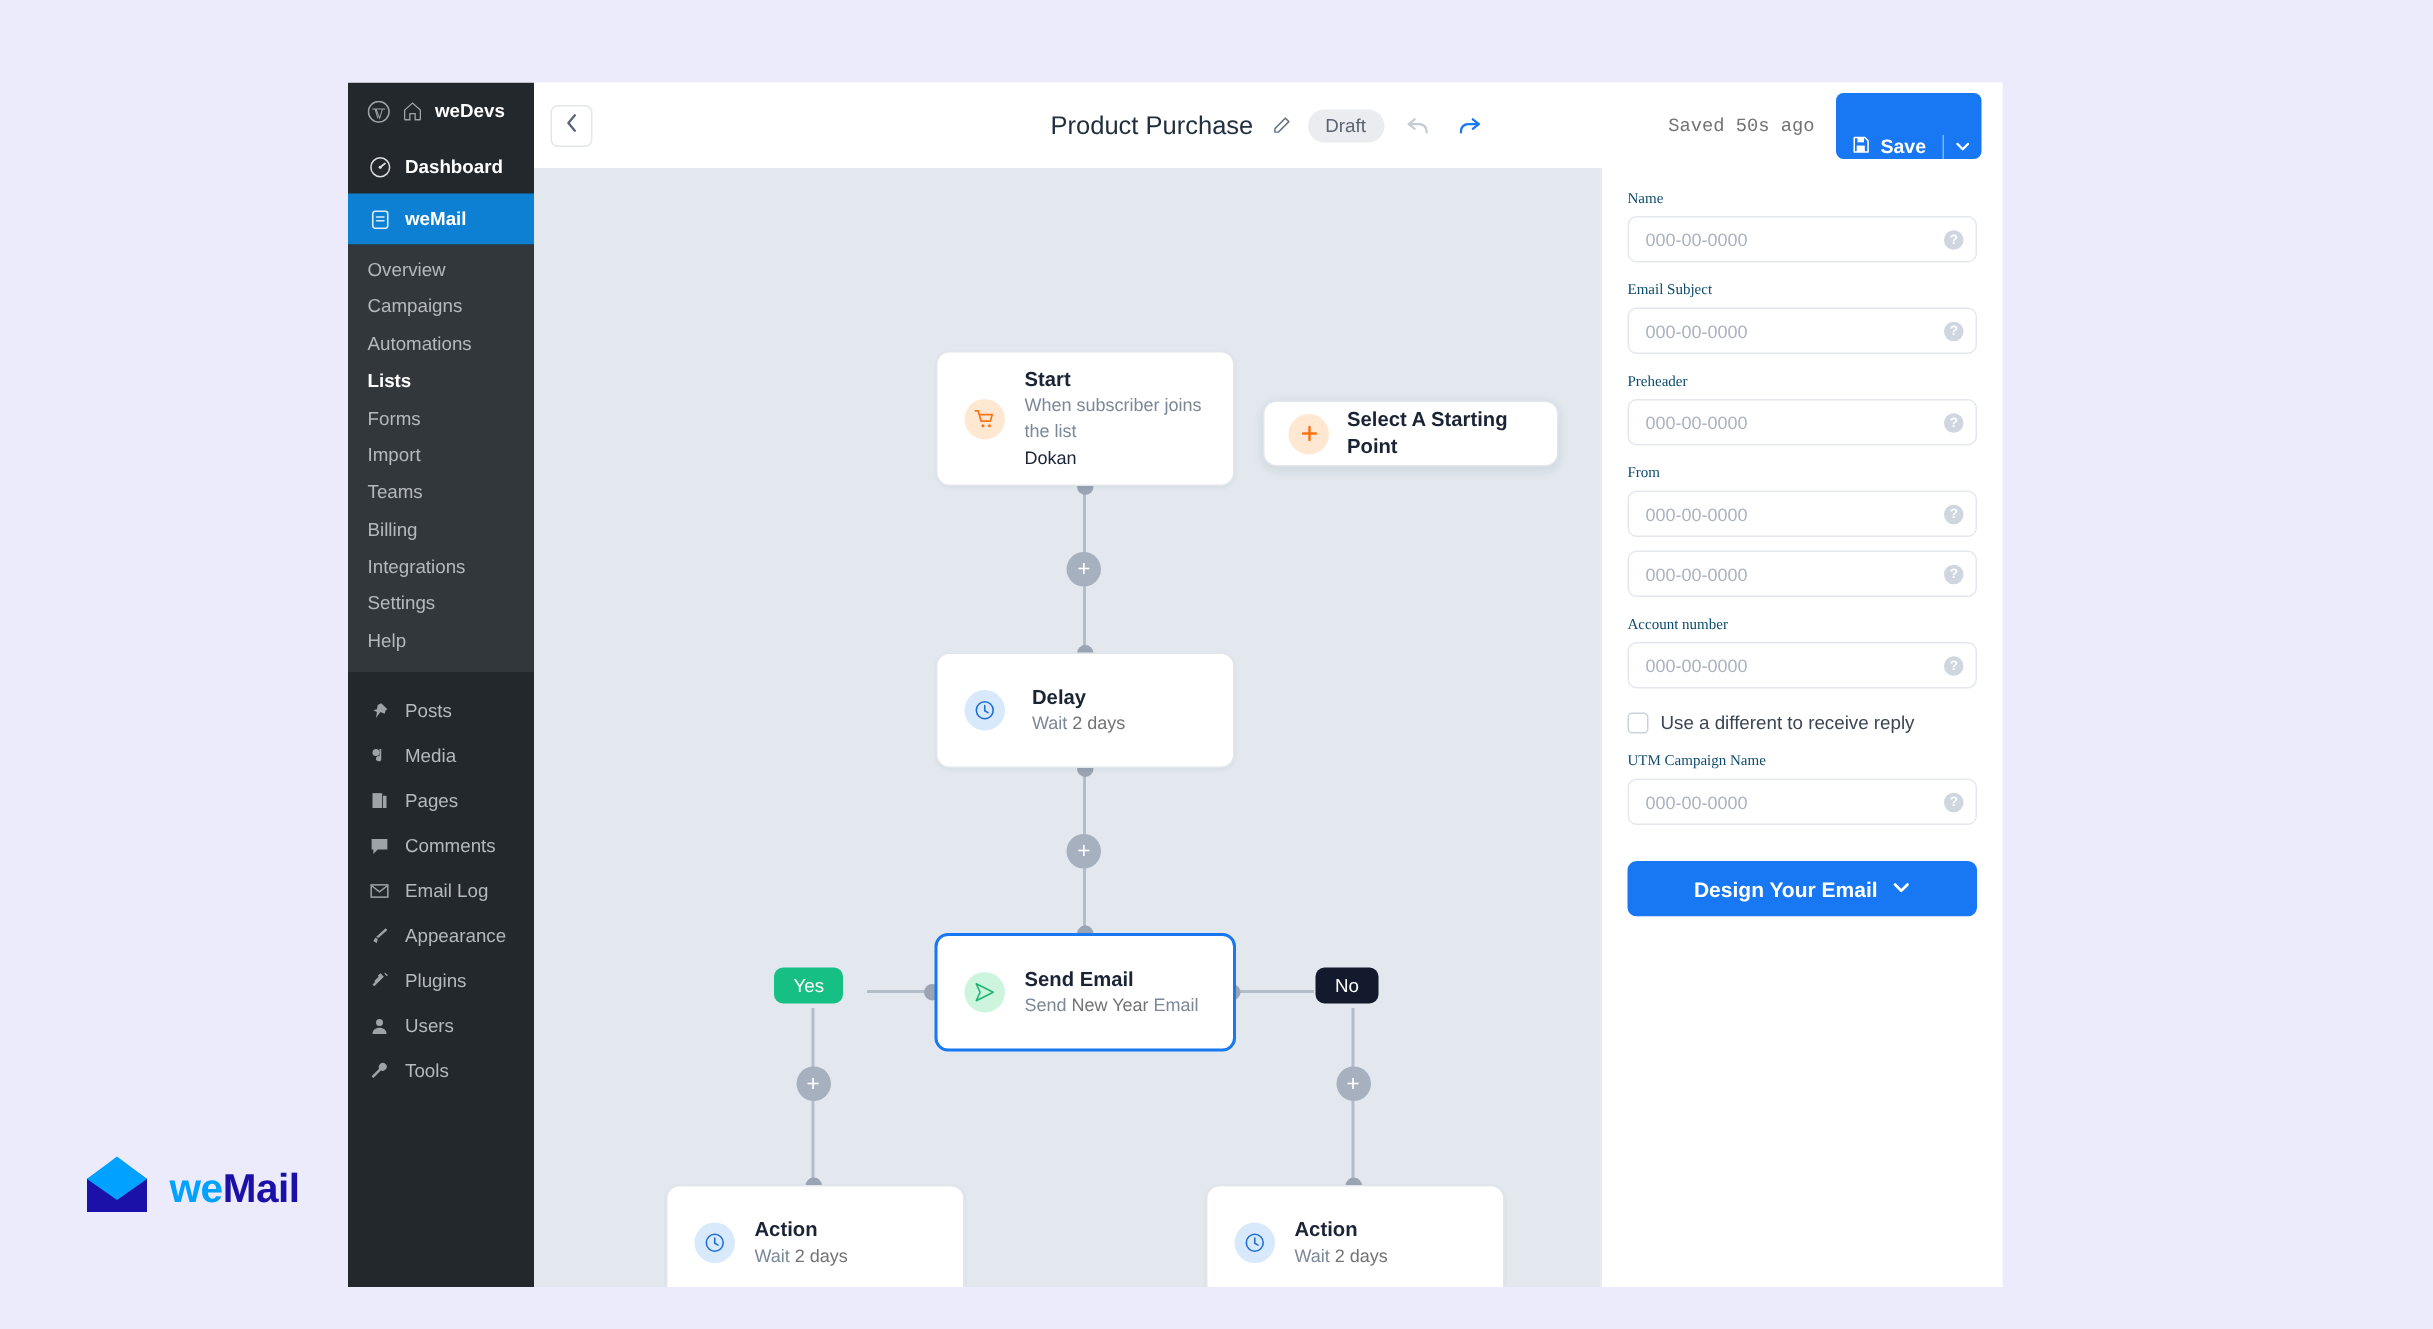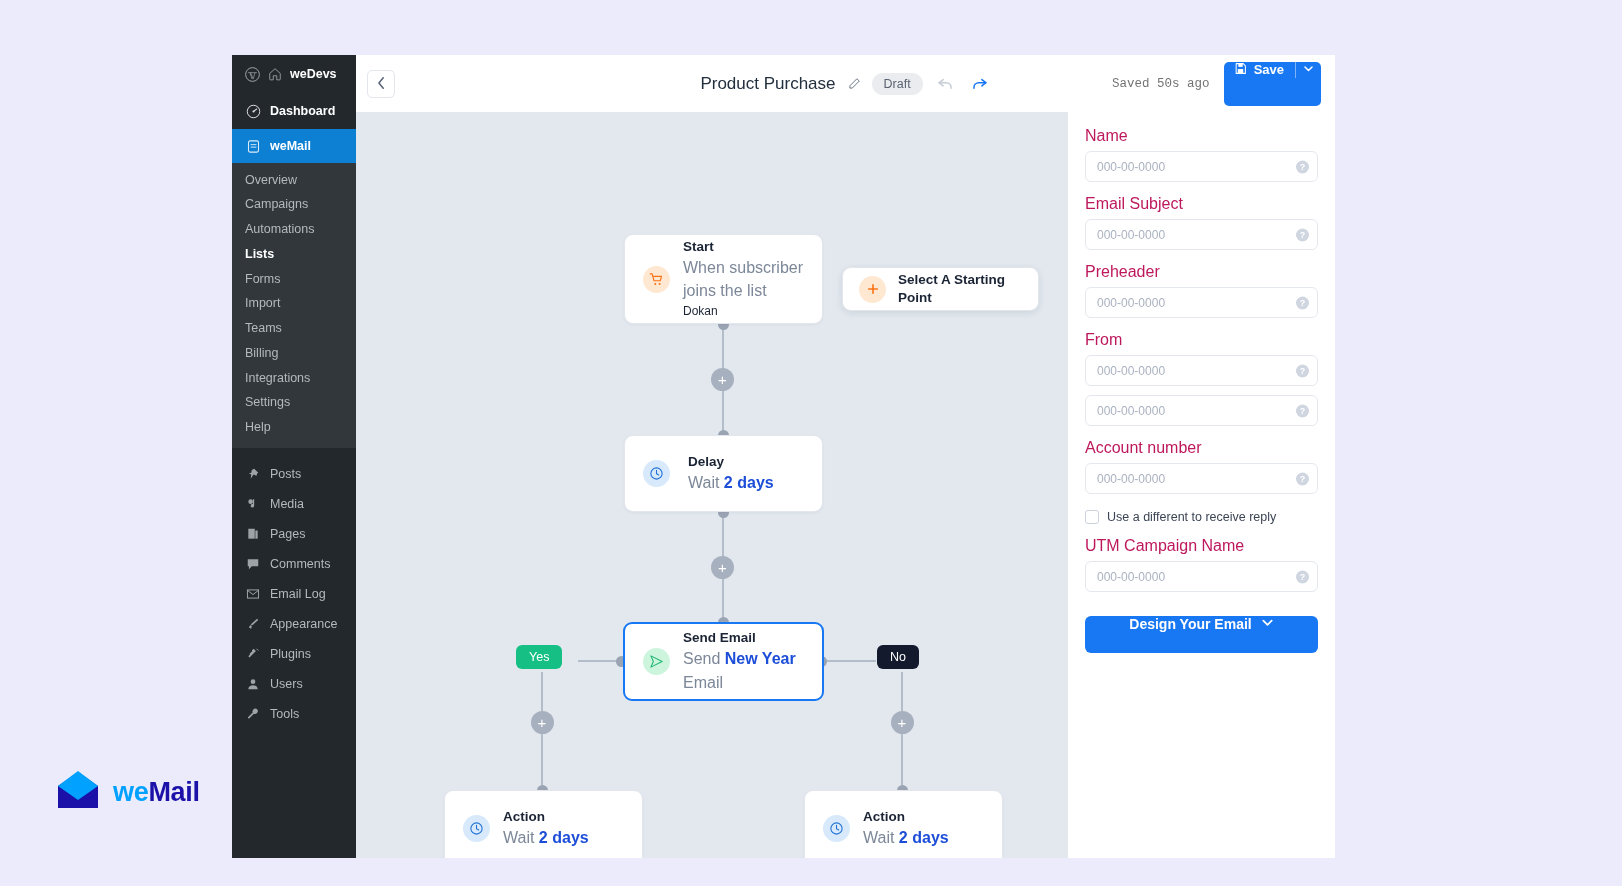--- a/index.html
+++ b/index.html
@@ -88,21 +88,21 @@
     padding:4px 12px; border-radius:11px;
   }
   .hist-btn { display:flex; cursor:pointer; padding:2px; }
   #topbar-right {
     margin-left:auto; display:flex; align-items:center; gap:14px;
     position:relative; z-index:2;
   }
   #saved-text { font-size:12.5px; color:#737373;font-family:Liberation Mono, monospace; }
   #save-btn {
     background:#1877f2; color:#fff; border-radius:5px;
-    height:44px; display:flex; align-items:flex-start;
+    height:44px; display:flex; align-items:flex-end;
     font-size:13px; font-weight:bold; cursor:pointer;
   }
   #save-main { display:flex; align-items:center; gap:7px; padding:0 11px 0 10px; }
   #save-divider { width:1px; height:16px; background:rgba(255,255,255,.45); }
   #save-caret { padding:0 7px; display:flex; align-items:center; }
 
   
   #body-row { flex:1; display:flex; min-height:0; }
   #canvas {
     flex:1; position:relative; background:#e2e8ee; overflow:hidden;
@@ -118,22 +118,22 @@
   .node.selected { border:2px solid #1877f2; box-shadow:none; }
   .node-ico {
     width:27px; height:27px; border-radius:50%;
     display:flex; align-items:center; justify-content:center; flex:0 0 27px;
   }
   .ico-orange { background:#ffe8d2; color:#f97316; }
   .ico-blue   { background:#d7e9fb; color:#1f6fd4; }
   .ico-green  { background:#cdf5de; color:#1fb573; }
   .node-text { min-width:0; }
   .node-title { font-size:13.5px; font-weight:bold; color:#1b2435; line-height:1.35; }
-  .node-sub { font-size:16px; color:#7c8798; line-height:1.45; }
-  .node-sub b { color:#1d4ed8; font-weight:bold; }
+  .node-sub { font-size:12px; color:#7c8798; line-height:1.45; }
+  .node-sub b { color:#737373; font-weight:normal; }
   .node-sub2 { font-size:12px; color:#1b2435; font-weight:normal; line-height:1.45; }
 
   #start-node { left:268px; top:122px; width:199px; height:90px; }
   #select-start-node {
     left:486px; top:155px; width:197px; height:44px;
     gap:12px; padding:0 16px; border-radius:9px;
     box-shadow:0 2px 7px rgba(20,30,60,.10);
   }
   #select-start-node .node-title { font-size:13.5px; }
   #delay-node { left:268px; top:323px; width:199px; height:77px;gap:18px; }
@@ -168,21 +168,21 @@
     display:flex; flex-direction:column;
   }
   #props-head {
     height:45px; flex:0 0 45px; display:flex; align-items:center;
     padding:0 14px 0 17px; border-bottom:1px solid #edf0f3;
   }
   #props-title { font-size:14px; color:#222f3e; }
   #props-close { margin-left:auto; color:#7b8594; cursor:pointer; display:flex; }
   #props-body { padding:15px 17px 0 17px; overflow:hidden; }
   .field-label {
-    font-size:16px; color:#be185d; margin-bottom:6px; margin-top:13px;
+    font-size:10px; color:#0c4a6e; margin-bottom:6px; margin-top:13px;font-family:Liberation Serif, serif;
   }
   .field-label:first-child { margin-top:0; }
   .field-wrap { position:relative; }
   .field-wrap input {
     width:100%; height:31px; border:1px solid #e4e8ee; border-radius:6px;
     padding:0 30px 0 11px; font-size:12px; color:#2b3442;
     font-family:"Liberation Sans", sans-serif; outline:none; background:#fff;
   }
   .field-wrap input::placeholder { color:#aab2c0; }
   .help-ico {
@@ -195,21 +195,21 @@
   #checkbox-row {
     display:flex; align-items:center; gap:8px; margin-top:16px;
   }
   #reply-checkbox {
     width:14px; height:14px; border:1px solid #ccd3dd; border-radius:3px;
     background:#fff; cursor:pointer; flex:0 0 14px;
   }
   #checkbox-label { font-size:12.5px; color:#3b4454; }
   #design-btn {
     margin-top:24px; height:37px; background:#1877f2; color:#fff;
-    border-radius:6px; display:flex; justify-content:center;
+    border-radius:6px; display:flex; align-items:center; justify-content:center;
     gap:9px; font-size:14px; font-weight:bold; cursor:pointer;
   }
 
   
   #brand {
     position:absolute; left:54px; top:768px;
     display:flex; align-items:center; gap:11px;
   }
   #brand-name { font-size:27px; font-weight:bold; letter-spacing:-.3px; }
   .bw { color:#00a1ff; }

